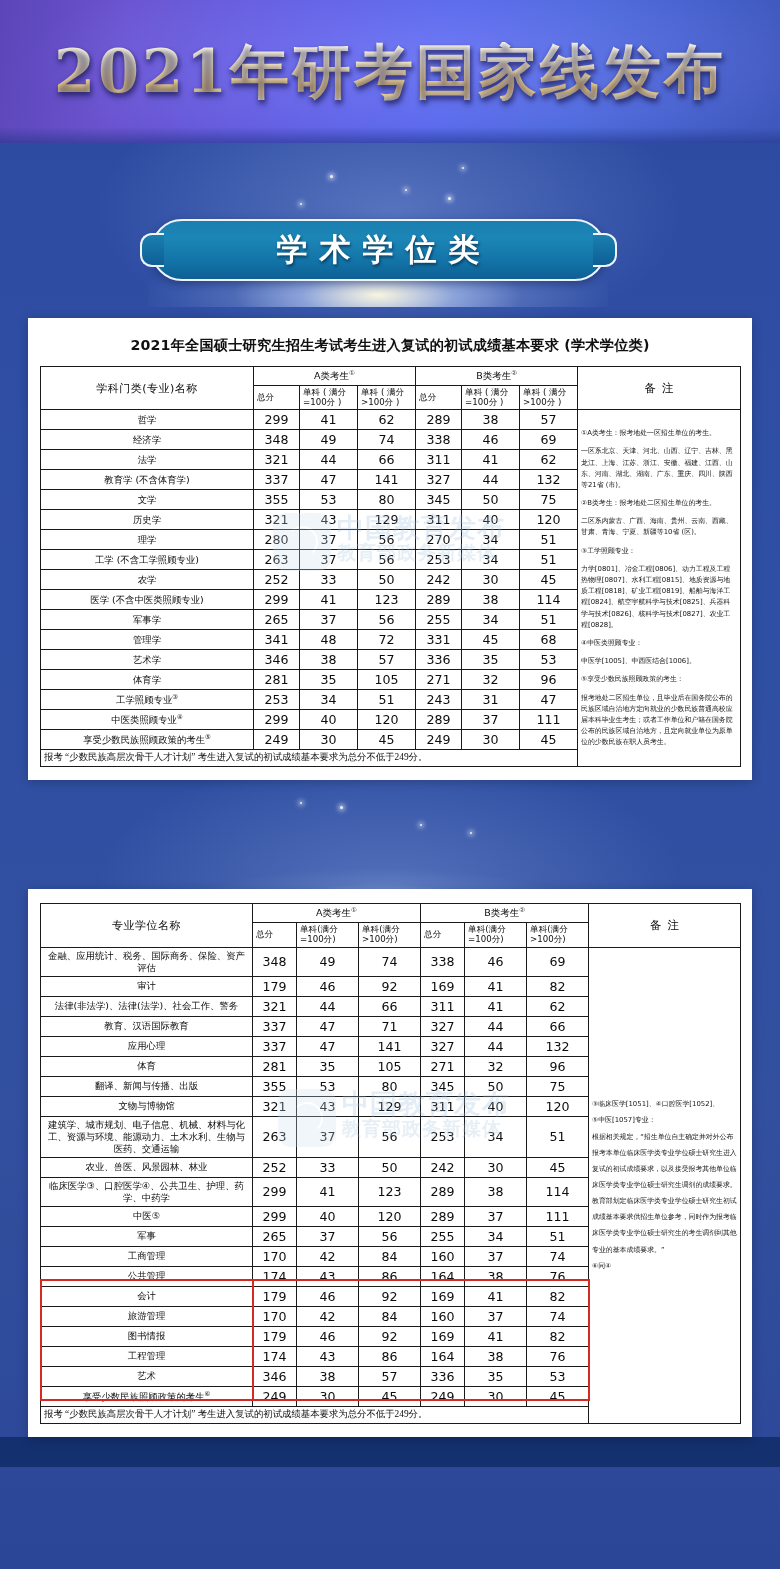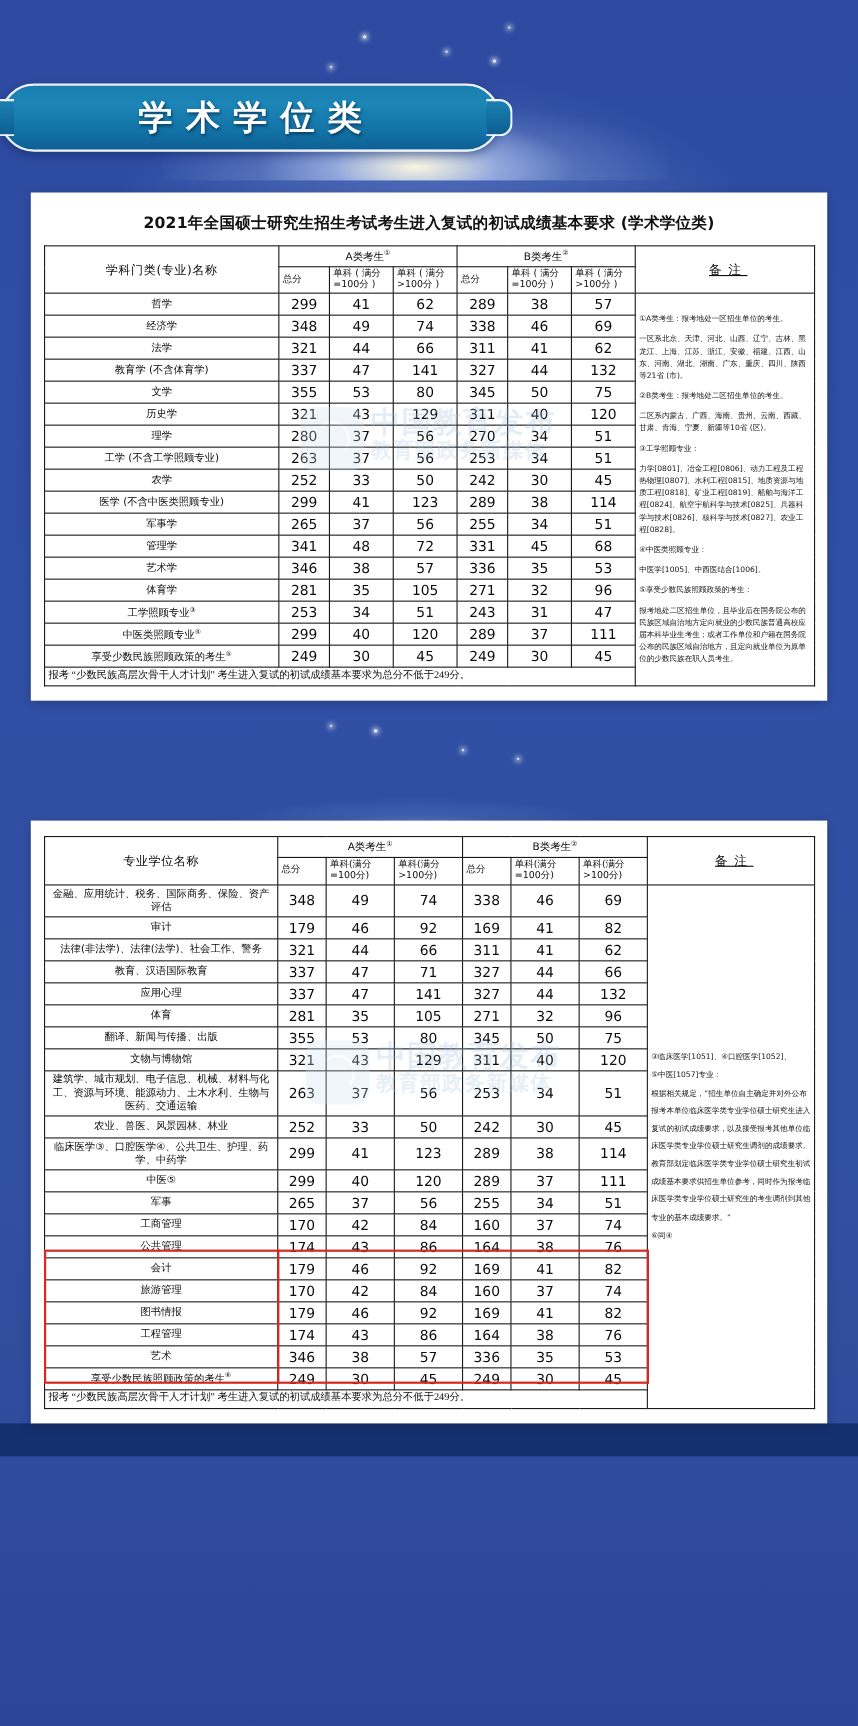--- a/index.html
+++ b/index.html
@@ -57,21 +57,21 @@
     white-space: nowrap;
     position: relative;
     z-index: 2;
   }
 
   
   .badge-wrap {
     position: relative;
     width: 756px;
     display: flex;
-    justify-content: flex-start;
+    justify-content: center;
     align-items: center;
   }
   .glow {
     position: absolute;
     top: -62px;
     left: 50%;
     transform: translateX(-50%);
     width: 460px;
     height: 150px;
     pointer-events: none;
@@ -146,21 +146,21 @@
   }
   table.grid th, table.grid td {
     border: 1px solid #1a1a1a;
     padding: 2px 3px;
     vertical-align: middle;
   }
   table.grid th { font-weight: 500; }
   .hdr-group { text-align: center; font-size: 9.5px; padding: 4px 0 3px 0; }
   .hdr-sub   { text-align: left; font-size: 8.6px; line-height: 1.12; padding: 4px 1px; }
   .hdr-name  { text-align: center; font-size: 11px; letter-spacing: .5px; }
-  .hdr-remark{ text-align: center; font-size: 11.5px; letter-spacing: 6px; text-indent: 6px; text-decoration: underline; }
+  .hdr-remark{ text-align: center; font-size: 11.5px; letter-spacing: 6px; text-indent: 6px; }
   .c-name { font-size: 9.4px; line-height: 1.28; padding-left: 4px; text-align: center; }
   .c-num  { text-align: center; font-size: 12.6px; font-weight: 400; }
   .c-note { font-size: 9.4px; padding: 4px 5px; text-align: left; line-height: 1.25; font-family: Liberation Serif, serif; }
   .c-remark {
     font-size: 6.9px;
     line-height: 1.62;
     text-align: left;
     padding: 5px 5px 5px 6px;
     vertical-align: top;
     color: #141414;
@@ -227,20 +227,23 @@
   .spacer-b { height: 37px; }
   .spacer-c { height: 72px; }
   .spacer-d { height: 37px; }
   .footer-bar { height: 30px; background: #14306e; }
 </style>
 </head>
 <body>
 
 <div class="page">
 
+  <div class="banner">
+    <div class="banner-title">2021年研考国家线发布</div>
+  </div>
 
   <div class="spacer-a"></div>
 
   <div class="badge-wrap">
     <div class="glow"></div>
     <div class="spark" style="width:3px;height:3px;top:-44px;left:330px;"></div>
     <div class="spark" style="width:2px;height:2px;top:-30px;left:405px;"></div>
     <div class="spark" style="width:3px;height:3px;top:-22px;left:448px;"></div>
     <div class="spark" style="width:2px;height:2px;top:-52px;left:462px;"></div>
     <div class="spark" style="width:2px;height:2px;top:-16px;left:300px;"></div>

